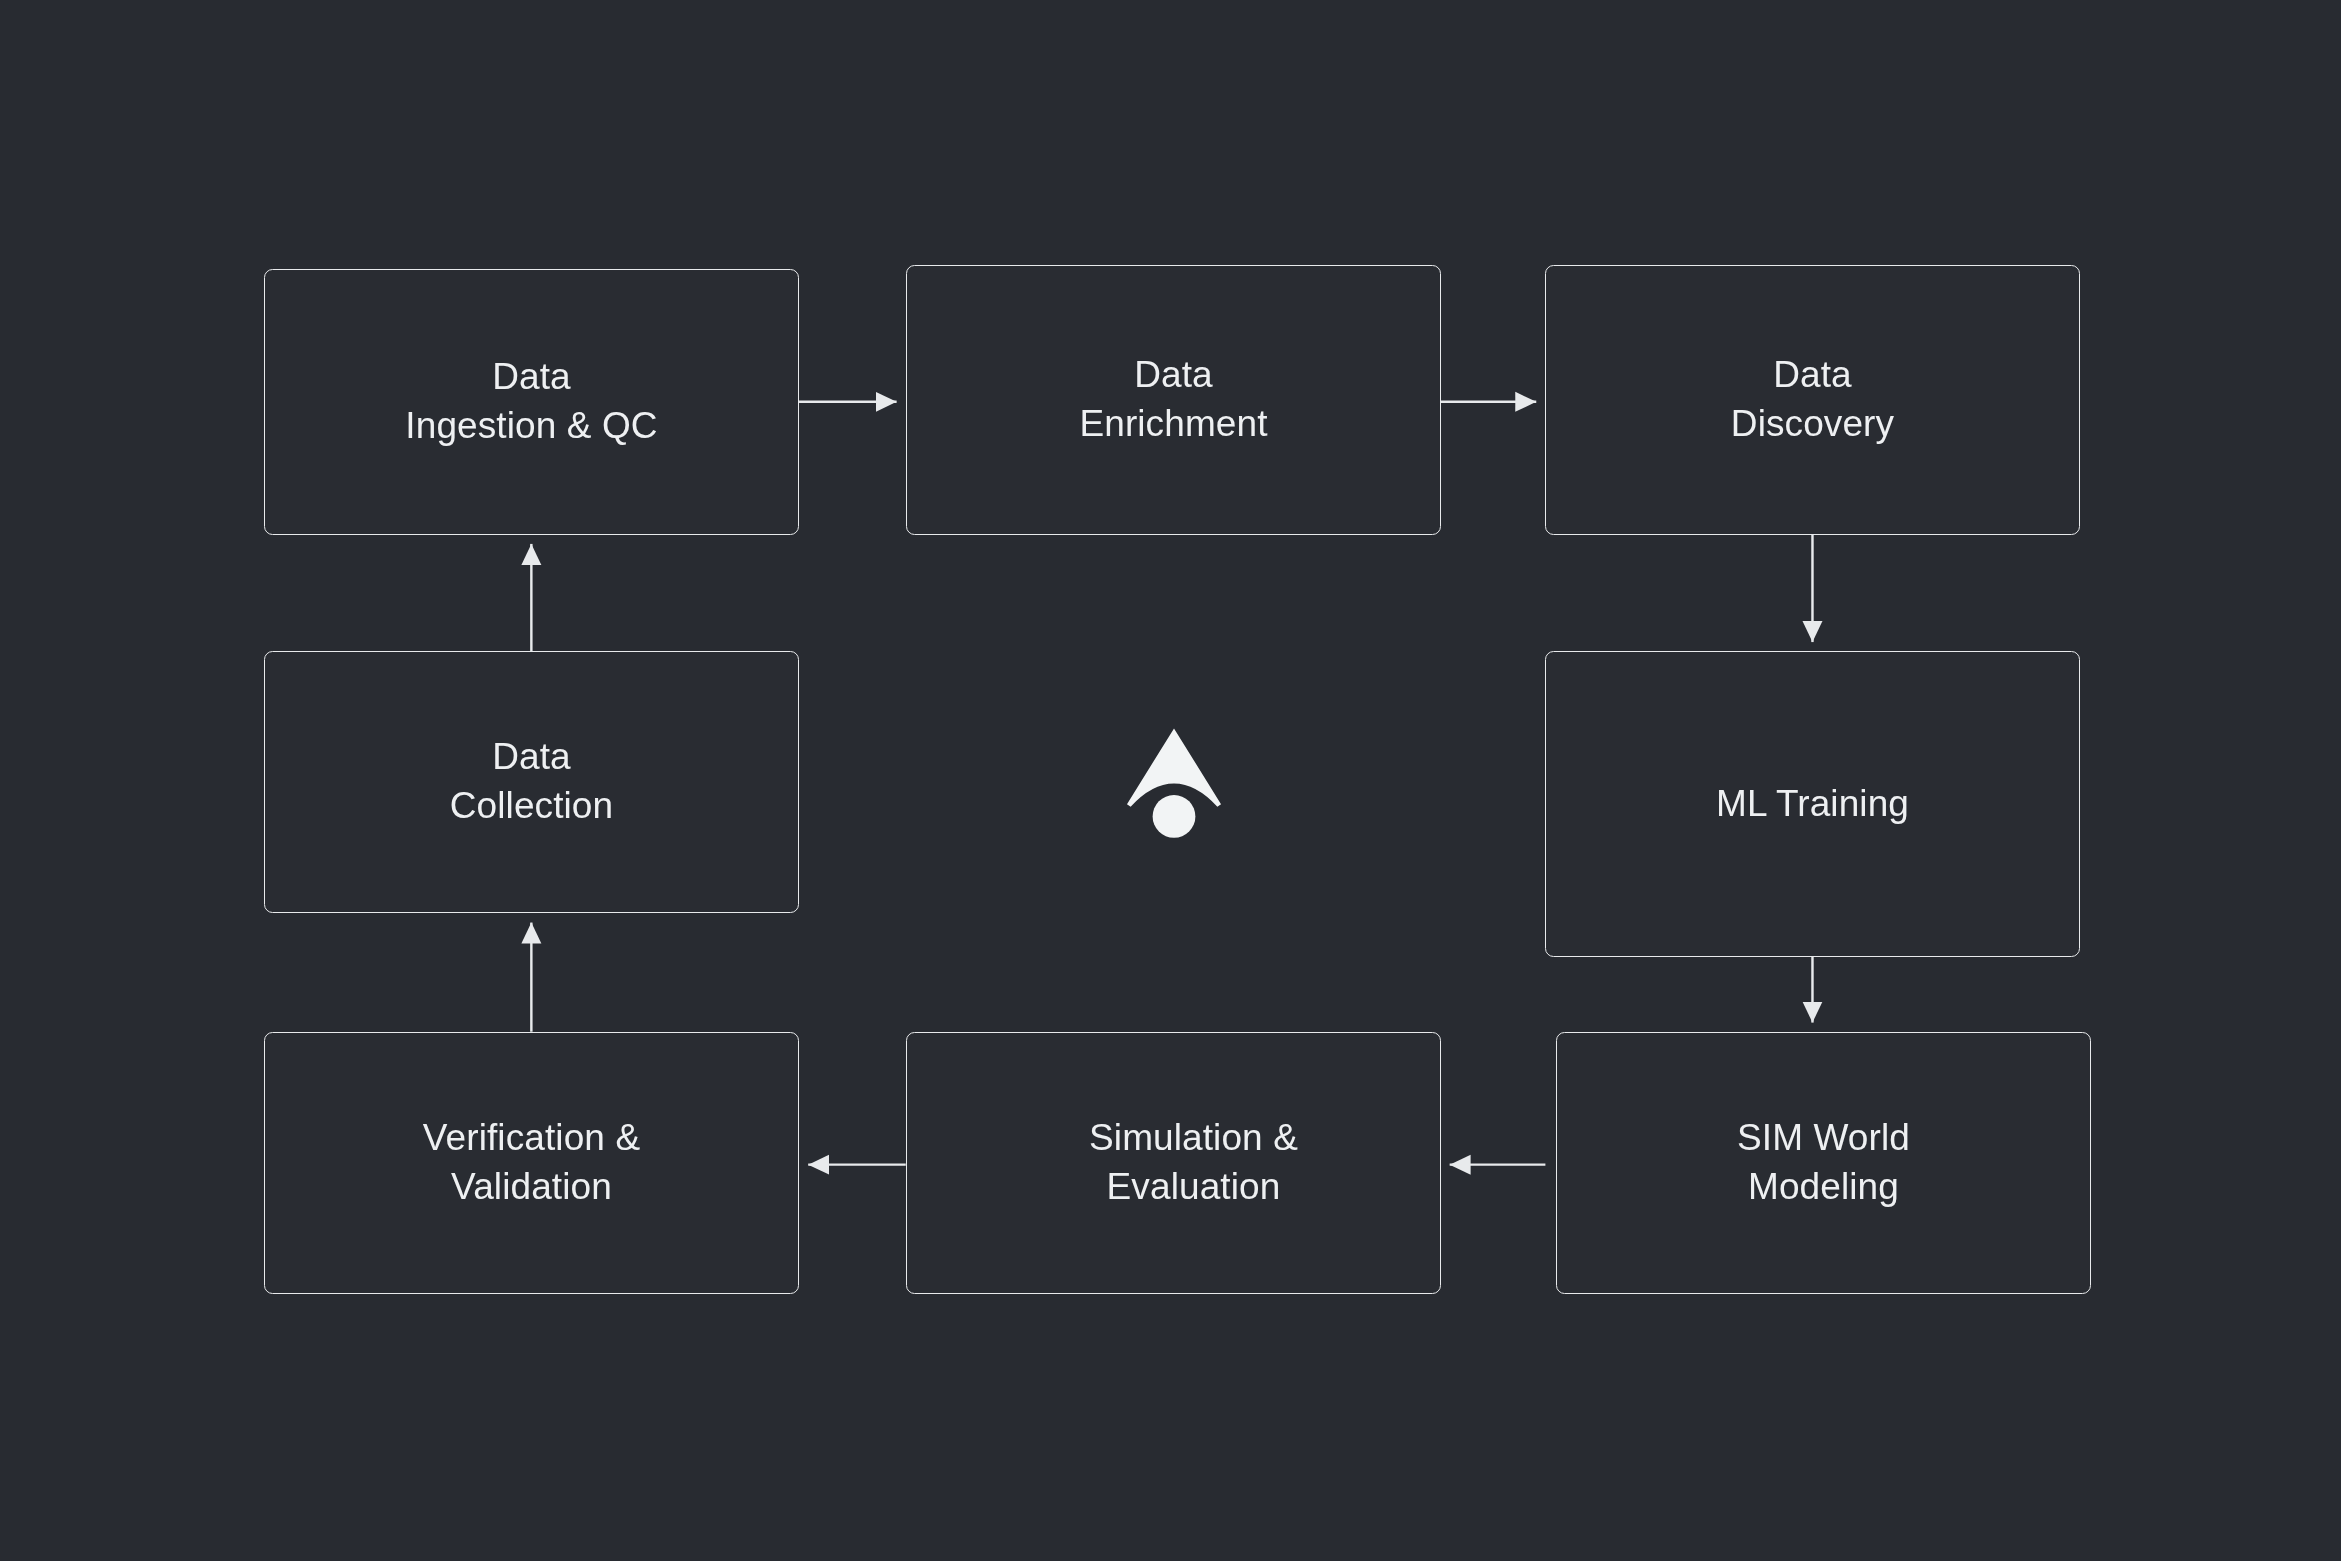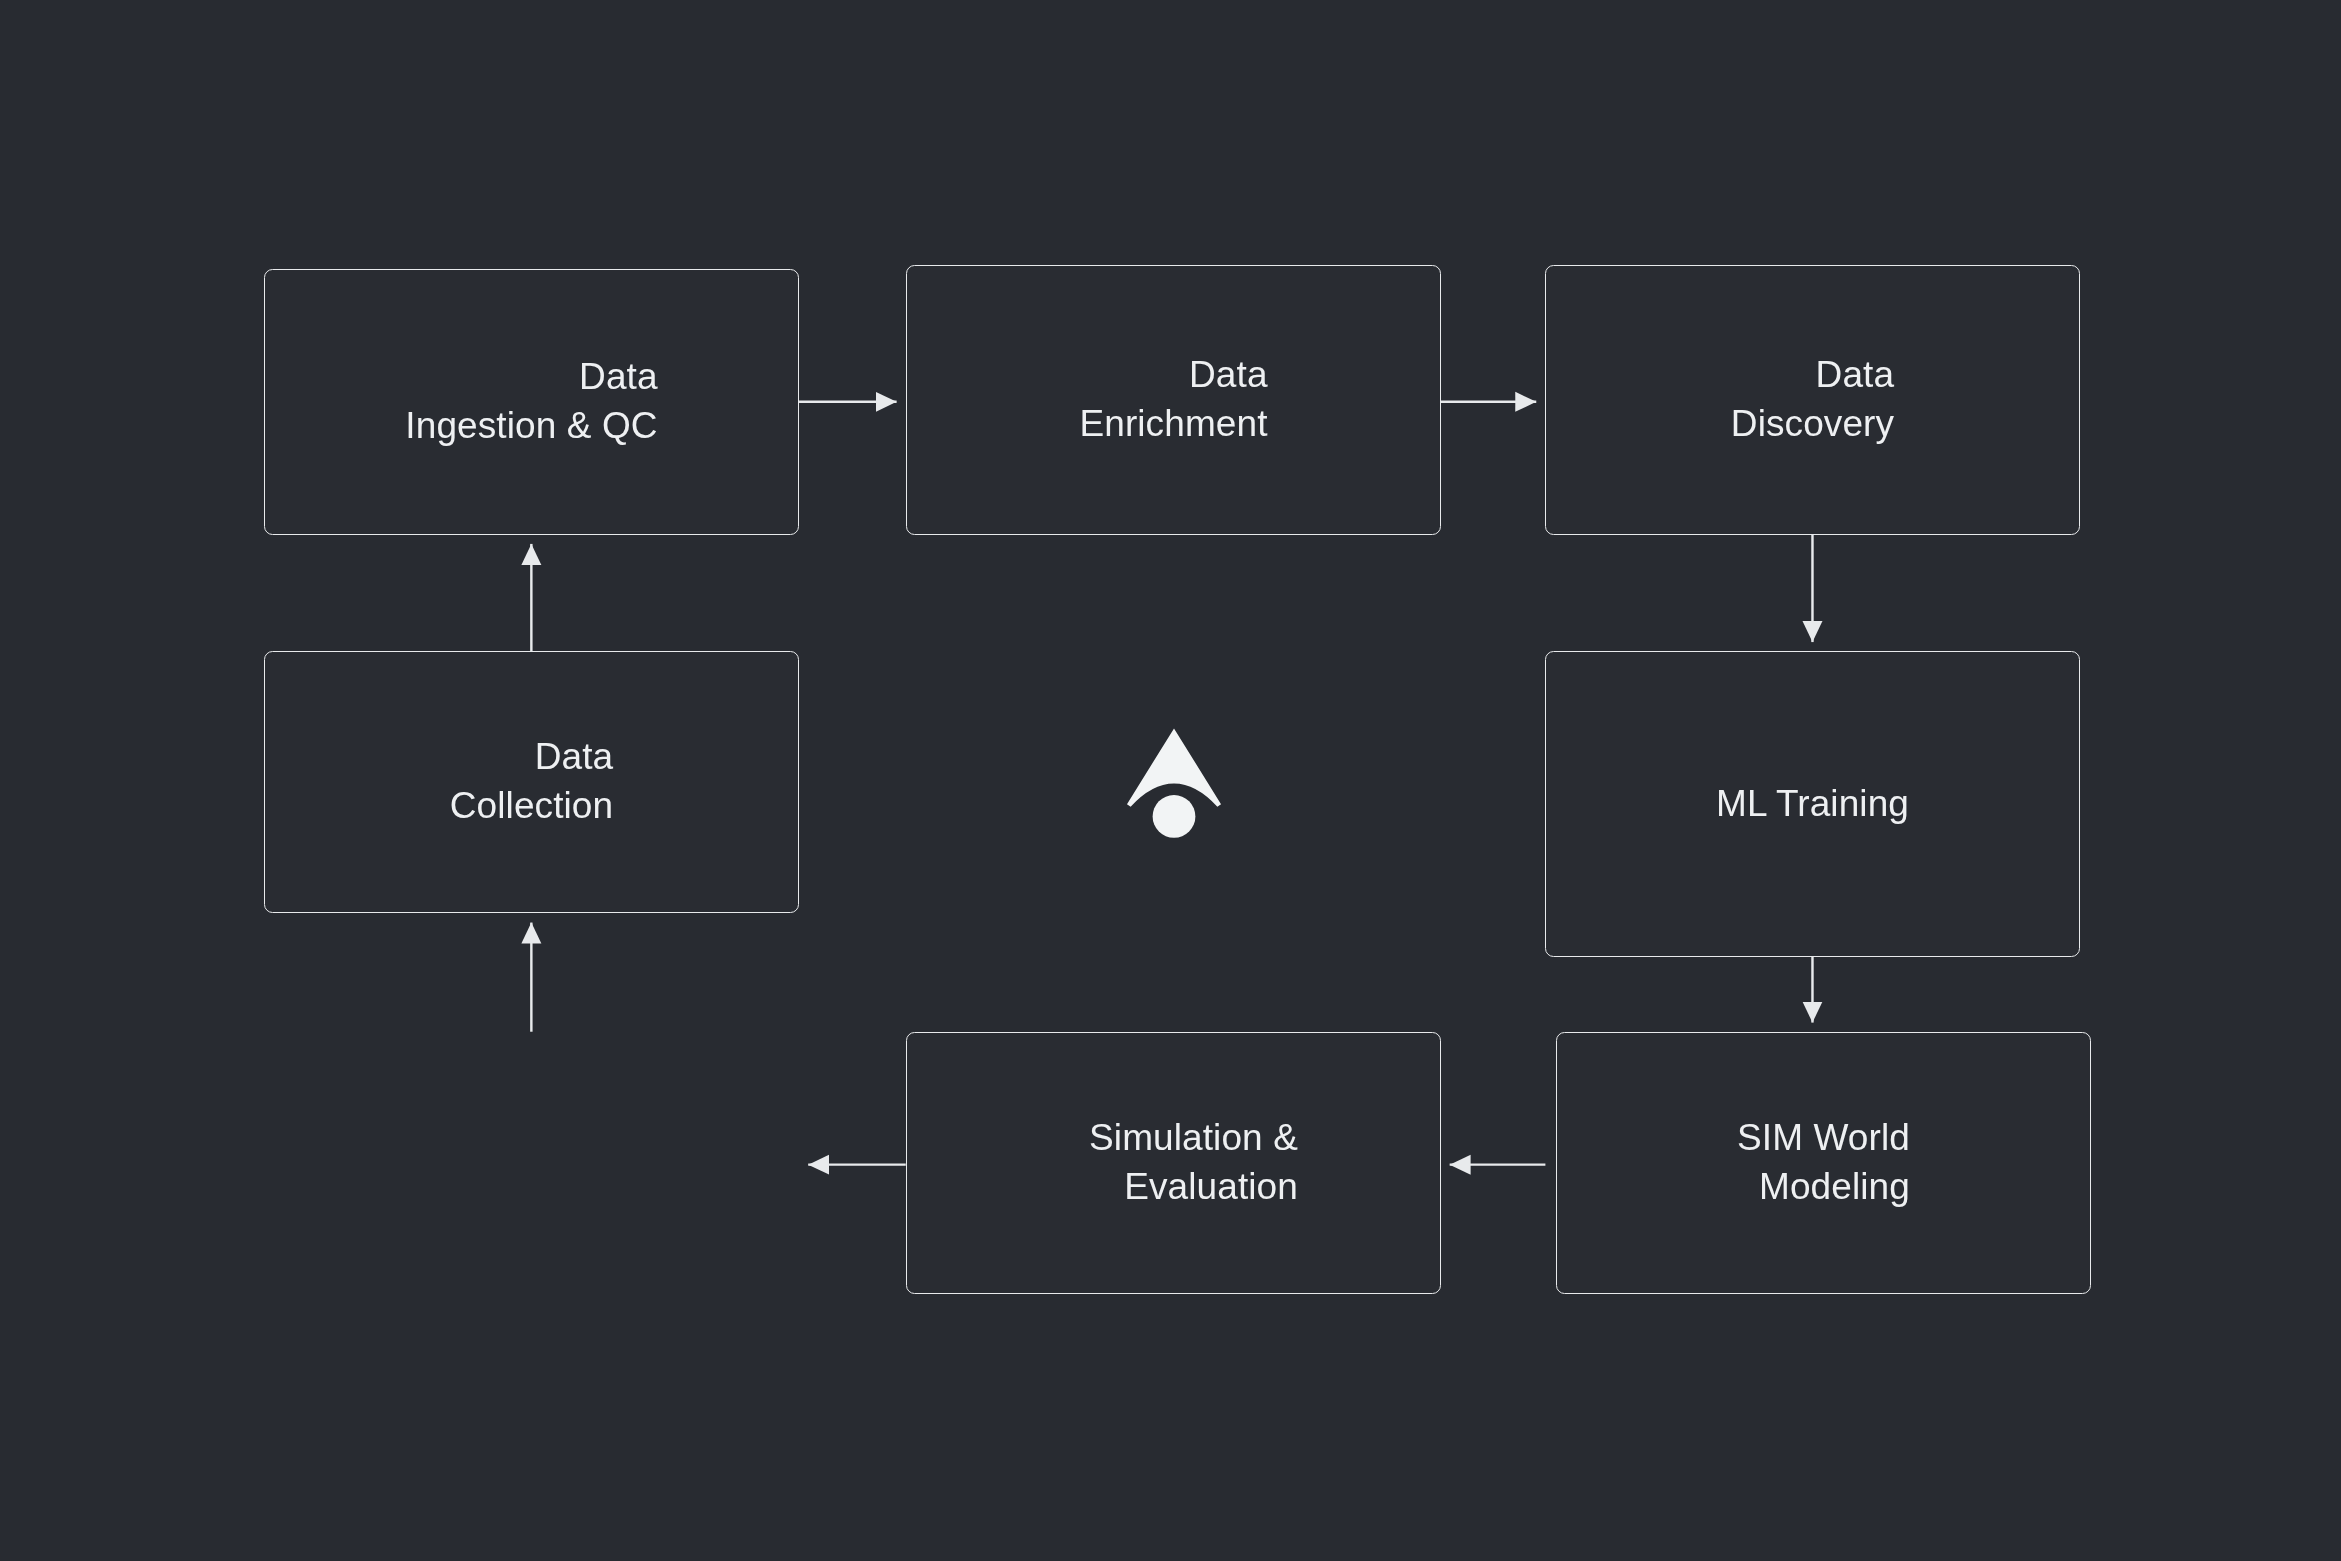--- a/index.html
+++ b/index.html
@@ -40,21 +40,21 @@
     text-align: center;
   }
   .node-label {
     color: #eef0f2;
     font-family: "Liberation Sans", sans-serif;
     font-size: 37px;
     font-weight: 400;
     line-height: 1.32;
     letter-spacing: 0.1px;
     white-space: pre-line;
-    text-align: right;
+    text-align: center;
   }
   
   #node-0 { left: 264px;  top: 269px;  width: 535px; height: 266px; }
   #node-1 { left: 906px; top: 265px;  width: 535px; height: 270px; }
   #node-2 { left: 1545px; top: 265px;  width: 535px; height: 270px; }
   #node-3 { left: 264px;  top: 651px; width: 535px; height: 262px; }
   #node-4 { left: 1545px; top: 651px; width: 535px; height: 306px; }
   #node-5 { left: 264px;  top: 1032px; width: 535px; height: 262px; }
   #node-6 { left: 906px; top: 1032px; width: 535px; height: 262px; padding-left: 40px; }
   #node-7 { left: 1556px; top: 1032px; width: 535px; height: 262px; }
@@ -123,20 +123,24 @@
 
   <div class="node" id="node-3">
     <div class="node-label">Data
 Collection</div>
   </div>
 
   <div class="node" id="node-4">
     <div class="node-label">ML Training</div>
   </div>
 
+  <div class="node" id="node-5">
+    <div class="node-label">Verification &amp;
+Validation</div>
+  </div>
 
   <div class="node" id="node-6">
     <div class="node-label">Simulation &amp;
 Evaluation</div>
   </div>
 
   <div class="node" id="node-7">
     <div class="node-label">SIM World
 Modeling</div>
   </div>

